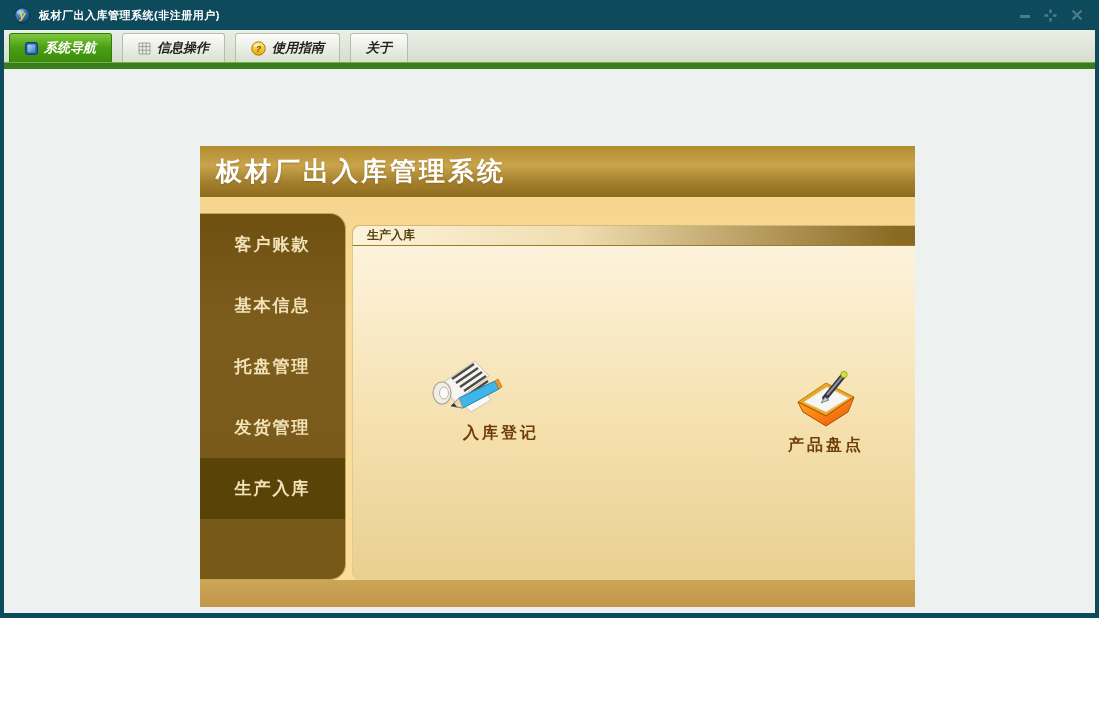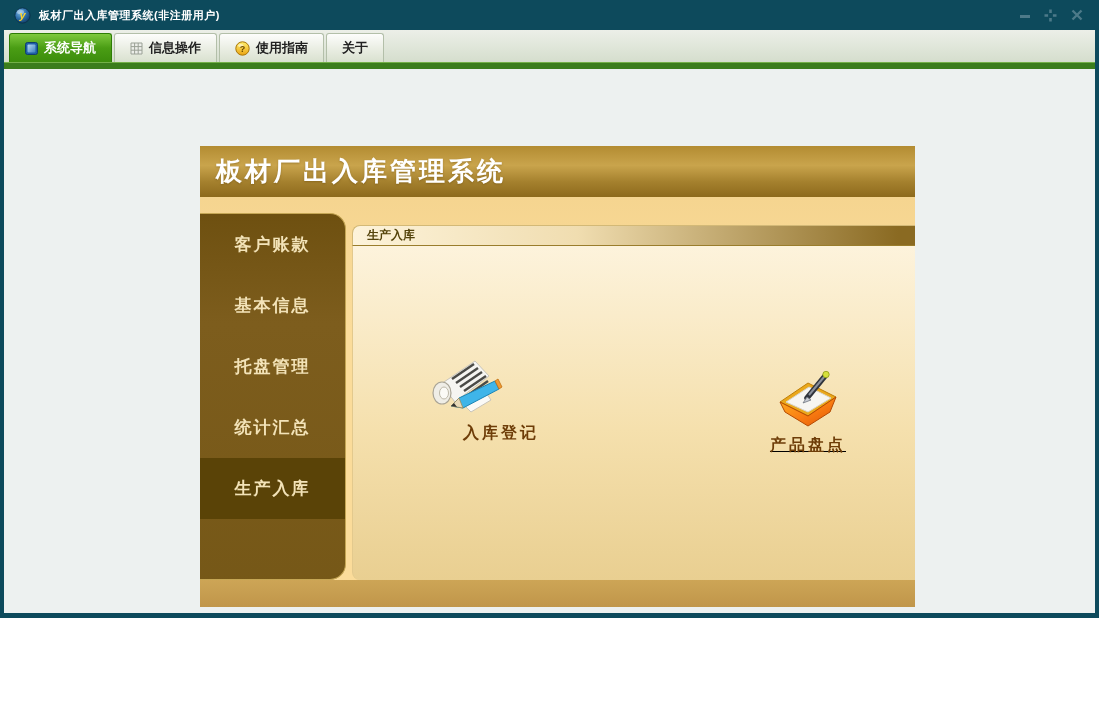--- a/index.html
+++ b/index.html
@@ -18,21 +18,21 @@
   .controls { margin-left:auto; display:flex; align-items:center; gap:13px; color:#4d7a89; }
   .ctrl-btn { width:13px; height:13px; cursor:pointer; display:flex; align-items:center; justify-content:center; }
 
   
   .tabbar { height:32px; background:linear-gradient(#ecefe8,#d5decd); display:flex; align-items:flex-end; padding-left:5px; }
   .tab {
     height:29px; display:flex; align-items:center; gap:6px; padding:12px 15px;
     font-size:13px; font-weight:bold; color:#222;
     background:linear-gradient(#fdfdfc,#e9ede2 55%,#d9e1cf);
     border:1px solid #b3bfa9; border-bottom:none; border-radius:3px 3px 0 0;
-    margin-right:2px; cursor:pointer; white-space:nowrap;
+    margin-right:10px; cursor:pointer; white-space:nowrap;font-style:italic;
   }
   .tab.active {
     background:linear-gradient(#7ec93e,#4a9d14 50%,#3c8d0c);
     border-color:#2e7d06; color:#ffffff;
   }
   .accent-bar { height:7px; background:#3b7d1c; border-top:1px solid #74b048; }
 
   
   .panel { position:absolute; left:196px; top:146px; width:715px; height:461px;
            background:linear-gradient(#f3d28c,#fbdc9a 40%); }
@@ -64,21 +64,21 @@
 
   .footer-strip { position:absolute; left:0; bottom:0; width:100%; height:27px;
     background:linear-gradient(#cda556,#c0964a); }
 
   
   .shortcut { position:absolute; width:150px; text-align:center; cursor:pointer; }
   .shortcut .sc-icon { height:72px; display:flex; align-items:flex-end; justify-content:center; }
   .shortcut .sc-label { margin-top:5px; font-size:16px; font-weight:bold; color:#6e3d08; letter-spacing:3px; }
   #sc0 { left:36px;  top:100px;text-align:right; }
   #sc1 { left:211px; top:100px; }
-  #sc2 { left:380px; top:112px;text-decoration:underline; }
+  #sc2 { left:398px; top:112px; }
 </style>
 </head>
 <body>
 
 <div class="window">
 
   <div class="titlebar">
     <svg class="app-icon" viewBox="0 0 17 17">
       <defs>
         <radialGradient id="ball" cx="35%" cy="30%" r="75%">
@@ -154,21 +154,21 @@
 
   <div class="panel">
     <div class="panel-header">
       <span class="panel-title">板材厂出入库管理系统</span>
     </div>
 
     <div class="sidebar">
       <div class="side-item">客户账款</div>
       <div class="side-item">基本信息</div>
       <div class="side-item">托盘管理</div>
-      <div class="side-item">统计汇总</div>
+      <div class="side-item">发货管理</div>
       <div class="side-item selected">生产入库</div>
     </div>
 
     <div class="groupbox">
       <div class="gb-header">生产入库</div>
       <div class="gb-body">
 
         <div class="shortcut" id="sc0">
           <div class="sc-icon">
             <svg width="78" height="64" viewBox="0 0 78 64">

